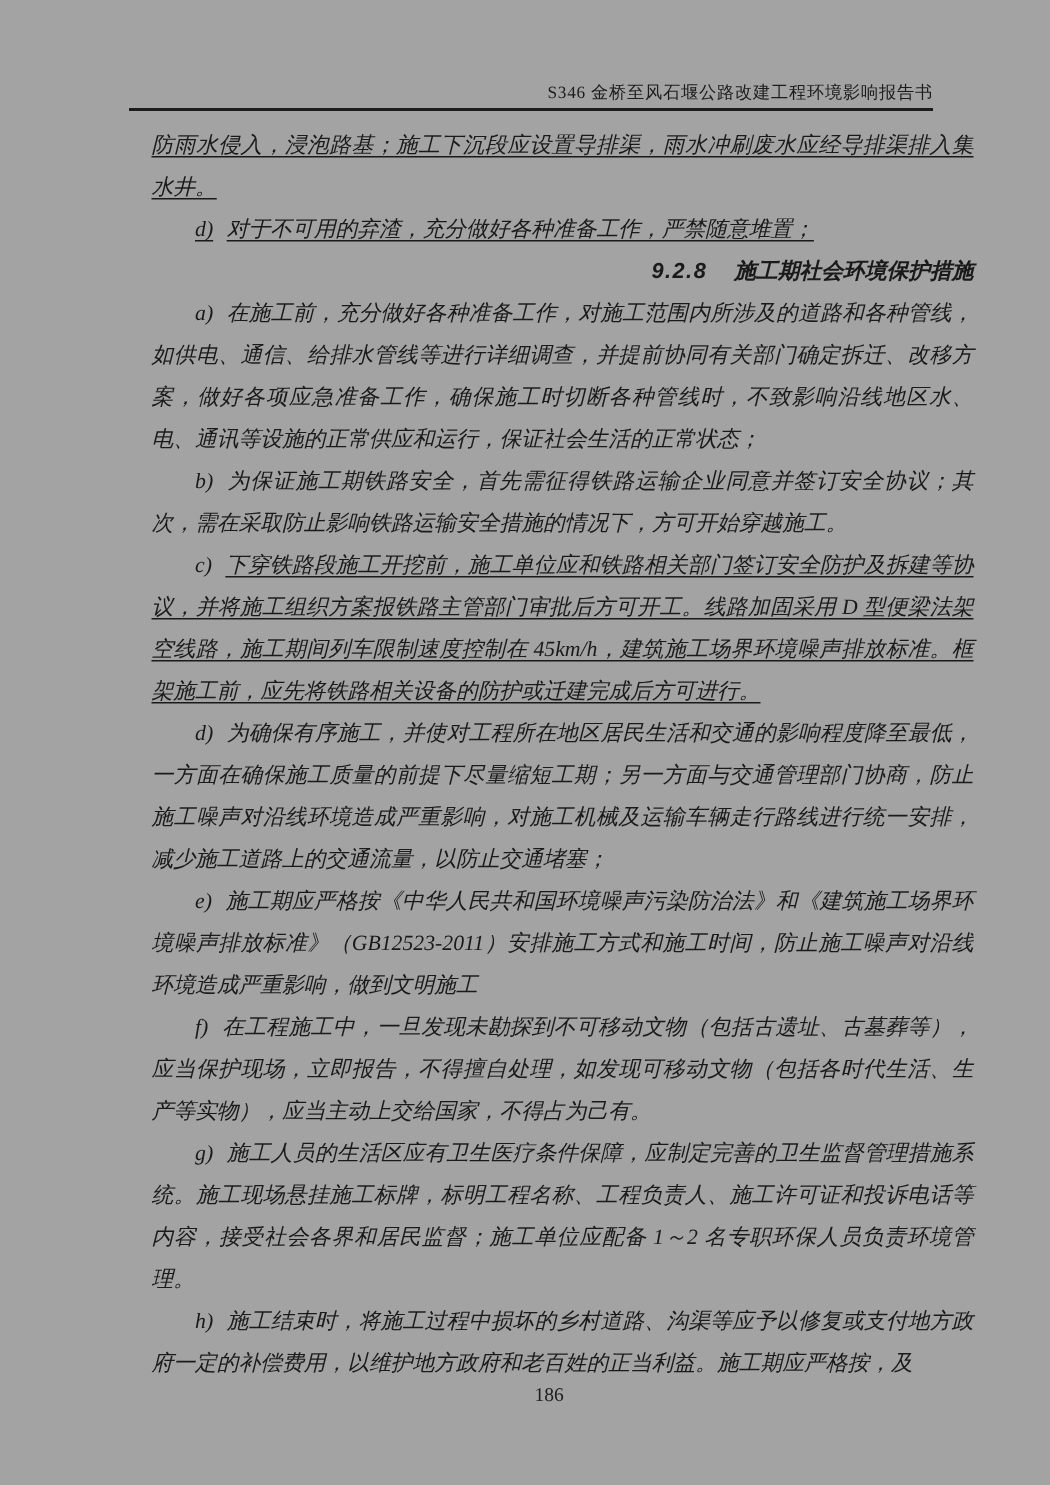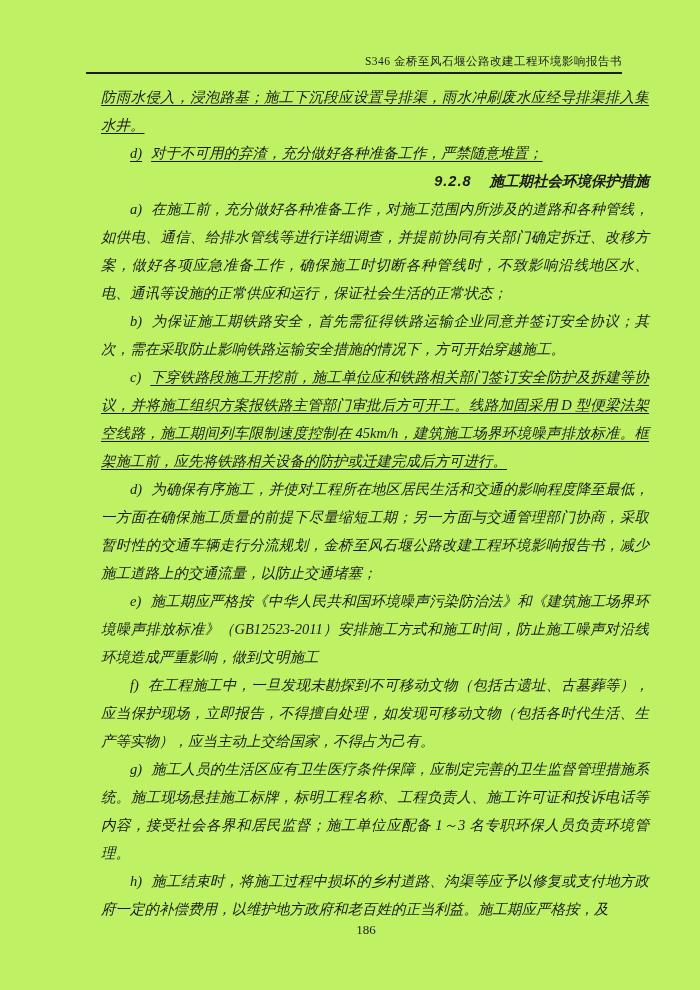--- a/index.html
+++ b/index.html
@@ -4,21 +4,21 @@
 <style>
   html, body {
     margin: 0;
     padding: 0;
     background: #ffffff;
   }
   .page {
     position: relative;
     width: 700px;
     height: 990px;
-    background: #bef264;
+    background: #a3a3a3;
     font-family: "Liberation Serif", "DejaVu Serif", serif;
     color: #1a1a1a;
     overflow: hidden;
   }
   
   .header {
     position: absolute;
     left: 86px;
     top: 54px;
     width: 536px;
@@ -103,33 +103,33 @@
 
     <p class="para indent">
       <span class="lbl">b)</span><span>为保证施工期铁路安全，首先需征得铁路运输企业同意并签订安全协议；其次，需在采取防止影响铁路运输安全措施的情况下，方可开始穿越施工。</span>
     </p>
 
     <p class="para indent">
       <span class="lbl">c)</span><span class="u">下穿铁路段施工开挖前，施工单位应和铁路相关部门签订安全防护及拆建等协议，并将施工组织方案报铁路主管部门审批后方可开工。线路加固采用 D 型便梁法架空线路，施工期间列车限制速度控制在 45km/h，建筑施工场界环境噪声排放标准。框架施工前，应先将铁路相关设备的防护或迁建完成后方可进行。</span>
     </p>
 
     <p class="para indent">
-      <span class="lbl">d)</span><span>为确保有序施工，并使对工程所在地区居民生活和交通的影响程度降至最低，一方面在确保施工质量的前提下尽量缩短工期；另一方面与交通管理部门协商，采取暂时性的交通车辆走行分流规划，金桥至风石堰公路改建工程环境影响报告书，减少施工道路上的交通流量，以防止交通堵塞；</span>
+      <span class="lbl">d)</span><span>为确保有序施工，并使对工程所在地区居民生活和交通的影响程度降至最低，一方面在确保施工质量的前提下尽量缩短工期；另一方面与交通管理部门协商，防止施工噪声对沿线环境造成严重影响，对施工机械及运输车辆走行路线进行统一安排，减少施工道路上的交通流量，以防止交通堵塞；</span>
     </p>
 
     <p class="para indent">
       <span class="lbl">e)</span><span>施工期应严格按《中华人民共和国环境噪声污染防治法》和《建筑施工场界环境噪声排放标准》（GB12523-2011）安排施工方式和施工时间，防止施工噪声对沿线环境造成严重影响，做到文明施工</span>
     </p>
 
     <p class="para indent">
       <span class="lbl">f)</span><span>在工程施工中，一旦发现未勘探到不可移动文物（包括古遗址、古墓葬等），应当保护现场，立即报告，不得擅自处理，如发现可移动文物（包括各时代生活、生产等实物），应当主动上交给国家，不得占为己有。</span>
     </p>
 
     <p class="para indent">
-      <span class="lbl">g)</span><span>施工人员的生活区应有卫生医疗条件保障，应制定完善的卫生监督管理措施系统。施工现场悬挂施工标牌，标明工程名称、工程负责人、施工许可证和投诉电话等内容，接受社会各界和居民监督；施工单位应配备 1～3 名专职环保人员负责环境管理。</span>
+      <span class="lbl">g)</span><span>施工人员的生活区应有卫生医疗条件保障，应制定完善的卫生监督管理措施系统。施工现场悬挂施工标牌，标明工程名称、工程负责人、施工许可证和投诉电话等内容，接受社会各界和居民监督；施工单位应配备 1～2 名专职环保人员负责环境管理。</span>
     </p>
 
     <p class="para indent">
       <span class="lbl">h)</span><span>施工结束时，将施工过程中损坏的乡村道路、沟渠等应予以修复或支付地方政府一定的补偿费用，以维护地方政府和老百姓的正当利益。施工期应严格按，及</span>
     </p>
 
   </div>
 
   <div class="page-number">186</div>
 

